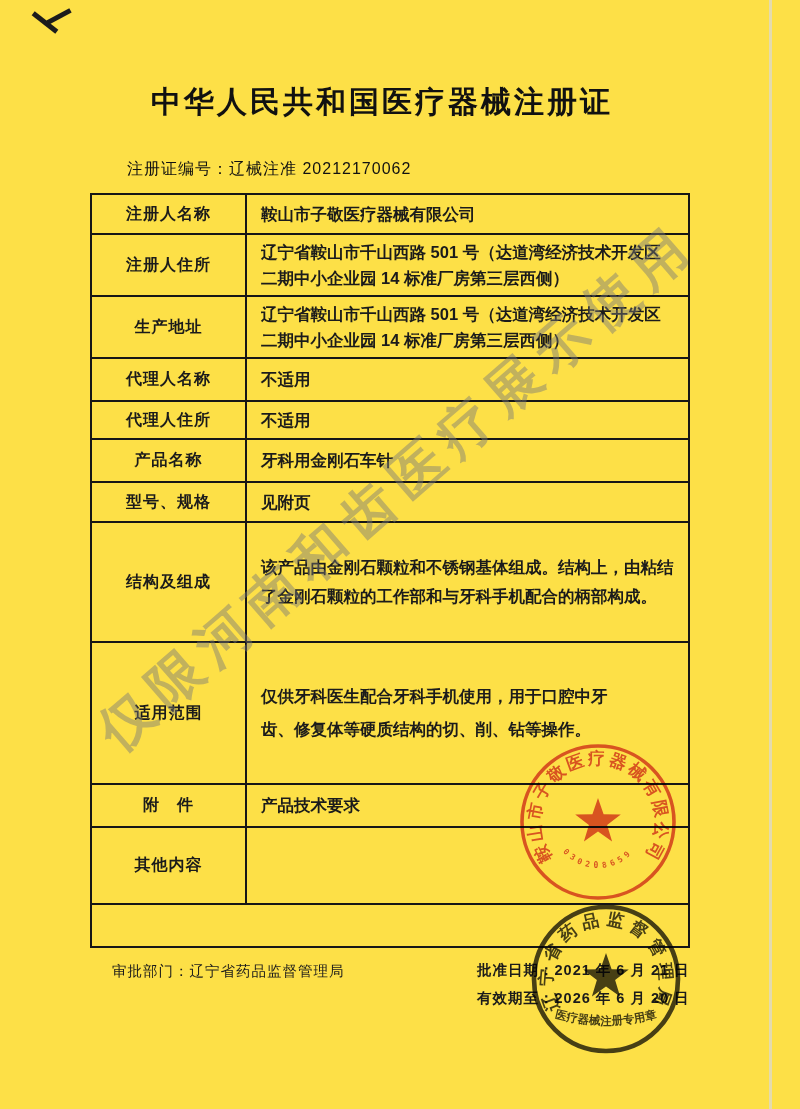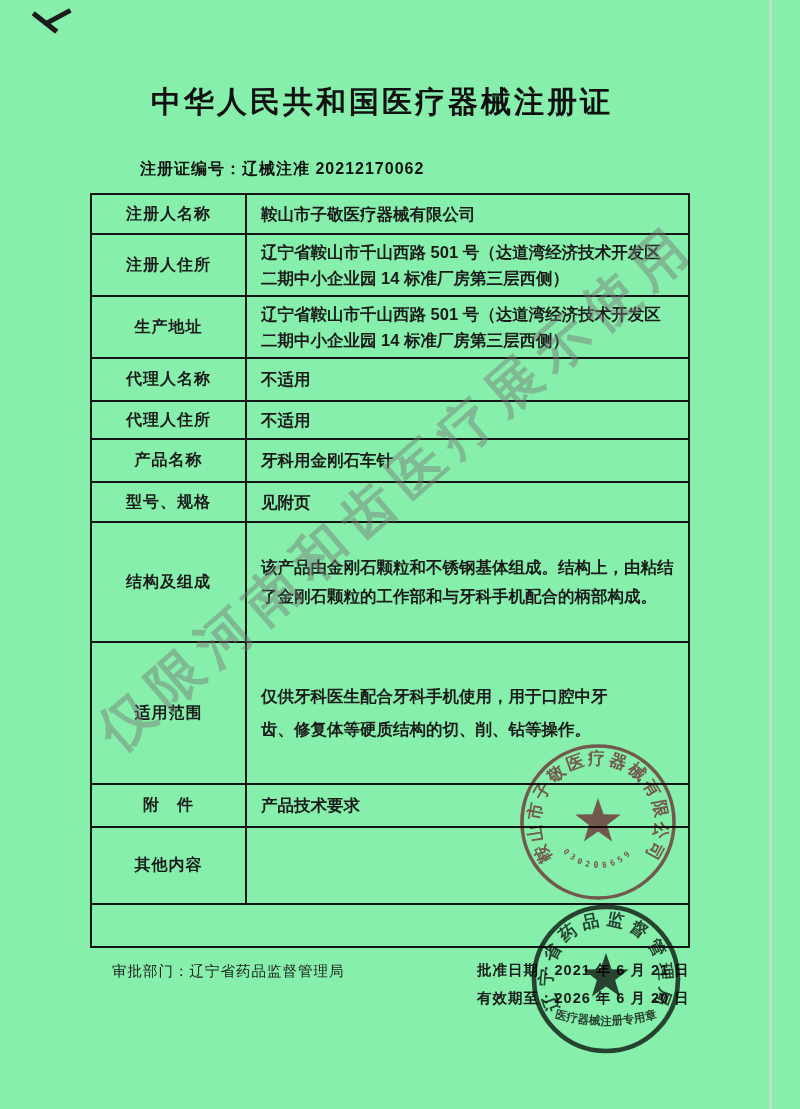--- a/index.html
+++ b/index.html
@@ -9,34 +9,34 @@
     --seal-black:#262626;
     --wm-color:rgba(120,120,120,0.45);
   }
   *{margin:0;padding:0;box-sizing:border-box;}
   html,body{background:#ffffff;}
   body{
     width:800px;height:1109px;position:relative;overflow:hidden;
     font-family:"Liberation Sans","DejaVu Sans",sans-serif;
     color:var(--ink);
   }
-  .page{position:absolute;inset:0;background:#86efac;}
+  .page{position:absolute;inset:0;background:#fde047;}
   .scan-edge-right{position:absolute;top:0;right:28px;width:3px;height:1109px;background:#d9d9d9;opacity:.7;}
   .scan-artifact{position:absolute;left:28px;top:6px;width:44px;height:34px;}
   .scan-artifact .a1{position:absolute;left:2px;top:14px;width:30px;height:5px;background:#1c1c1c;transform:rotate(38deg);}
   .scan-artifact .a2{position:absolute;left:18px;top:8px;width:26px;height:5px;background:#1c1c1c;transform:rotate(-28deg);}
 
   .title{
     position:absolute;left:82px;top:82px;width:600px;
     text-align:center;font-size:30px;font-weight:bold;letter-spacing:3px;
     color:#111;
   }
   .reg-line{
-    position:absolute;left:140px;top:159px;
-    font-size:16px;font-weight:bold;letter-spacing:1px;color:#111;
+    position:absolute;left:127px;top:159px;
+    font-size:16px;font-weight:normal;letter-spacing:1px;color:#111;
   }
 
   .cert-table{
     position:absolute;left:90px;top:193px;width:600px;
     border:2px solid var(--line);
     background:transparent;
     display:flex;flex-direction:column;
   }
   .t-row{display:flex;border-top:2px solid var(--line);}
   .t-row:first-child{border-top:none;}

